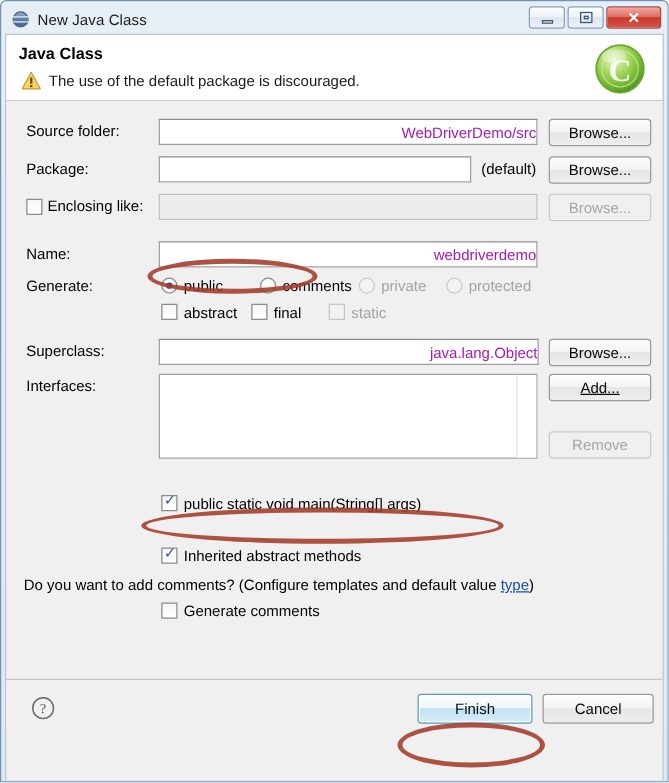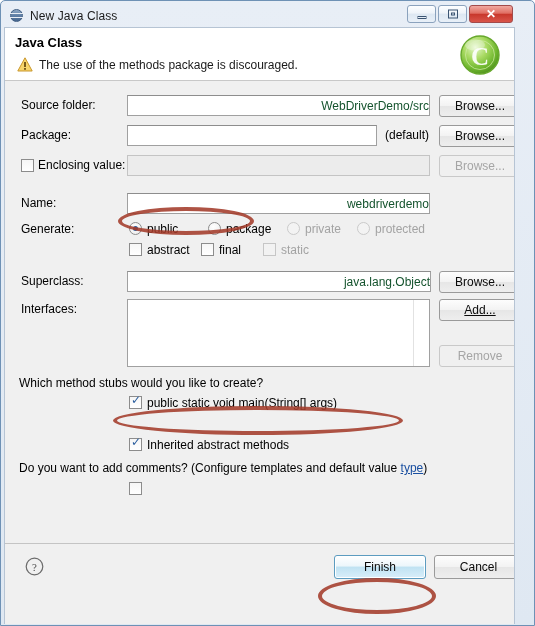--- a/index.html
+++ b/index.html
@@ -23,21 +23,21 @@
   
   .window {
     position: absolute;
     left: 0; top: 0;
     width: 535px;
     height: 626px;
     box-sizing: border-box;
     border: 1px solid #6e91b5;
     border-radius: 5px 5px 0 0;
     background: linear-gradient(to bottom, #e8eef6 0%, #dfe8f2 100%);
-    padding: 3px 19px 0 3px;
+    padding: 3px 3px 0 3px;
   }
 
   .titlebar {
     position: relative;
     height: 23px;
     display: flex;
     align-items: center;
     padding-left: 5px;
     box-sizing: border-box;
   }
@@ -201,21 +201,21 @@
   .field {
     position: absolute;
     left: 122px;
     top: 0;
     height: 21px;
     box-sizing: border-box;
     background: #ffffff;
     border: 1px solid #a0a0a0;
     border-top-color: #8d8d8d;
     font-size: 12px;
-    color: #14532d;
+    color: #a21caf;
     padding: 3px 0 0 5px;
     white-space: nowrap;
     overflow: hidden;
   }
   .field.disabled {
     background: #ececec;
     border-color: #c4c4c4;
     color: #9a9a9a;
   }
 
@@ -369,21 +369,21 @@
       <div class="banner">
         <div class="banner-title">Java Class</div>
         <div class="banner-msg-row">
           <span class="warn-icon">
             <svg width="16" height="15" viewBox="0 0 16 15">
               <path d="M8 0.8 L15.2 14 L0.8 14 Z" fill="#f7d46a" stroke="#c9972c" stroke-width="1" stroke-linejoin="round"></path>
               <rect x="7.1" y="5" width="1.8" height="5" fill="#6b4e11"></rect>
               <rect x="7.1" y="11" width="1.8" height="1.8" fill="#6b4e11"></rect>
             </svg>
           </span>
-          <span class="banner-msg">The use of the methods package is discouraged.</span>
+          <span class="banner-msg">The use of the default package is discouraged.</span>
         </div>
         <span class="banner-logo">
           <svg width="44" height="44" viewBox="0 0 44 44">
             <defs>
               <radialGradient id="gC" cx="38%" cy="30%" r="75%">
                 <stop offset="0%" stop-color="#e7f8cf"></stop>
                 <stop offset="40%" stop-color="#a9da63"></stop>
                 <stop offset="75%" stop-color="#6fb72e"></stop>
                 <stop offset="100%" stop-color="#4d8f1c"></stop>
               </radialGradient>
@@ -406,40 +406,40 @@
 
         <div class="row" style="top:44px;">
           <span class="lbl">Package:</span>
           <div class="field" style="width:250px;"></div>
           <span class="static-text" style="left:380px; top:3px;">(default)</span>
           <div class="btn" style="left:434px; top:0; width:82px;">Browse...</div>
         </div>
 
         <div class="row" style="top:74px;">
           <span class="cb" style="left:16px; top:4px;"></span>
-          <span class="lbl" style="left:33px;">Enclosing value:</span>
+          <span class="lbl" style="left:33px;">Enclosing like:</span>
           <div class="field disabled" style="width:303px;"></div>
           <div class="btn disabled" style="left:434px; top:0; width:82px;">Browse...</div>
         </div>
 
         <div class="row" style="top:112px;">
           <span class="lbl">Name:</span>
           <div class="field" style="width:303px;">webdriverdemo</div>
         </div>
 
         <div class="row" style="top:138px;">
           <span class="lbl">Generate:</span>
 
           <span class="rb" style="left:124px; top:3px;">
             <span class="dot"></span>
           </span>
           <span class="opt-label" style="left:142px; top:3px;">public</span>
 
           <span class="rb" style="left:203px; top:3px;"></span>
-          <span class="opt-label" style="left:221px; top:3px;">package</span>
+          <span class="opt-label" style="left:221px; top:3px;">comments</span>
 
           <span class="rb disabled" style="left:282px; top:3px;"></span>
           <span class="opt-label disabled" style="left:300px; top:3px;">private</span>
 
           <span class="rb disabled" style="left:352px; top:3px;"></span>
           <span class="opt-label disabled" style="left:370px; top:3px;">protected</span>
         </div>
 
         <div class="row" style="top:159px;">
           <span class="cb" style="left:124px; top:3px;"></span>
@@ -460,23 +460,20 @@
 
         <div class="row" style="top:218px; height:70px;">
           <span class="lbl">Interfaces:</span>
           <div class="listbox" style="left:122px; top:0; width:303px; height:68px;">
             <div class="scrollcol"></div>
           </div>
           <div class="btn" style="left:434px; top:0; width:82px;text-decoration:underline;">Add...</div>
           <div class="btn disabled" style="left:434px; top:46px; width:82px;">Remove</div>
         </div>
 
-        <div class="row" style="top:292px;">
-          <span class="static-text" style="left:14px; top:3px;">Which method stubs would you like to create?</span>
-        </div>
 
         <div class="row" style="top:312px;">
           <span class="cb" style="left:124px; top:3px;">
             <span class="tick">✓</span>
           </span>
           <span class="opt-label" style="left:142px; top:3px;">public static void main(String[] args)</span>
         </div>
 
 
         <div class="row" style="top:354px;">
@@ -487,20 +484,21 @@
         </div>
 
         <div class="row" style="top:377px;">
           <span class="static-text" style="left:14px; top:3px;">
             <span>Do you want to add comments? (Configure templates and default value </span><a class="link" href="#">type</a><span>)</span>
           </span>
         </div>
 
         <div class="row" style="top:398px;">
           <span class="cb" style="left:124px; top:3px;"></span>
+          <span class="opt-label" style="left:142px; top:3px;">Generate comments</span>
         </div>
 
         <div class="sep" style="top:462px;"></div>
 
         <div class="footer">
           <span class="help-icon">
             <svg width="19" height="19" viewBox="0 0 19 19">
               <circle cx="9.5" cy="9.5" r="8.3" fill="#f0f0f0" stroke="#6b6b6b" stroke-width="1.2"></circle>
               <text x="9.5" y="13.6" font-family="'Liberation Serif', serif" font-size="11" text-anchor="middle" fill="#4a4a4a">?</text>
             </svg>

